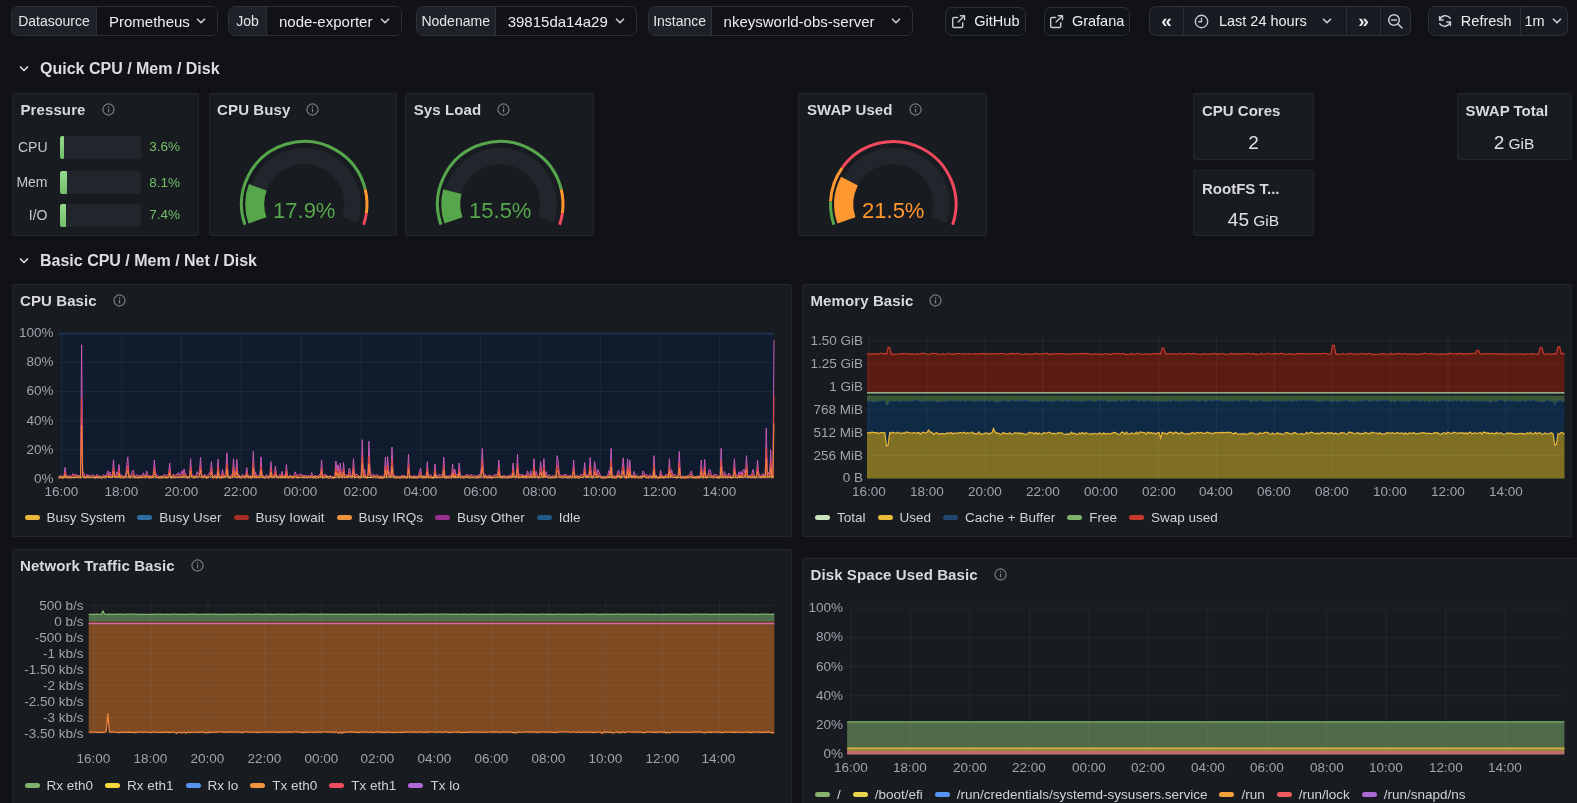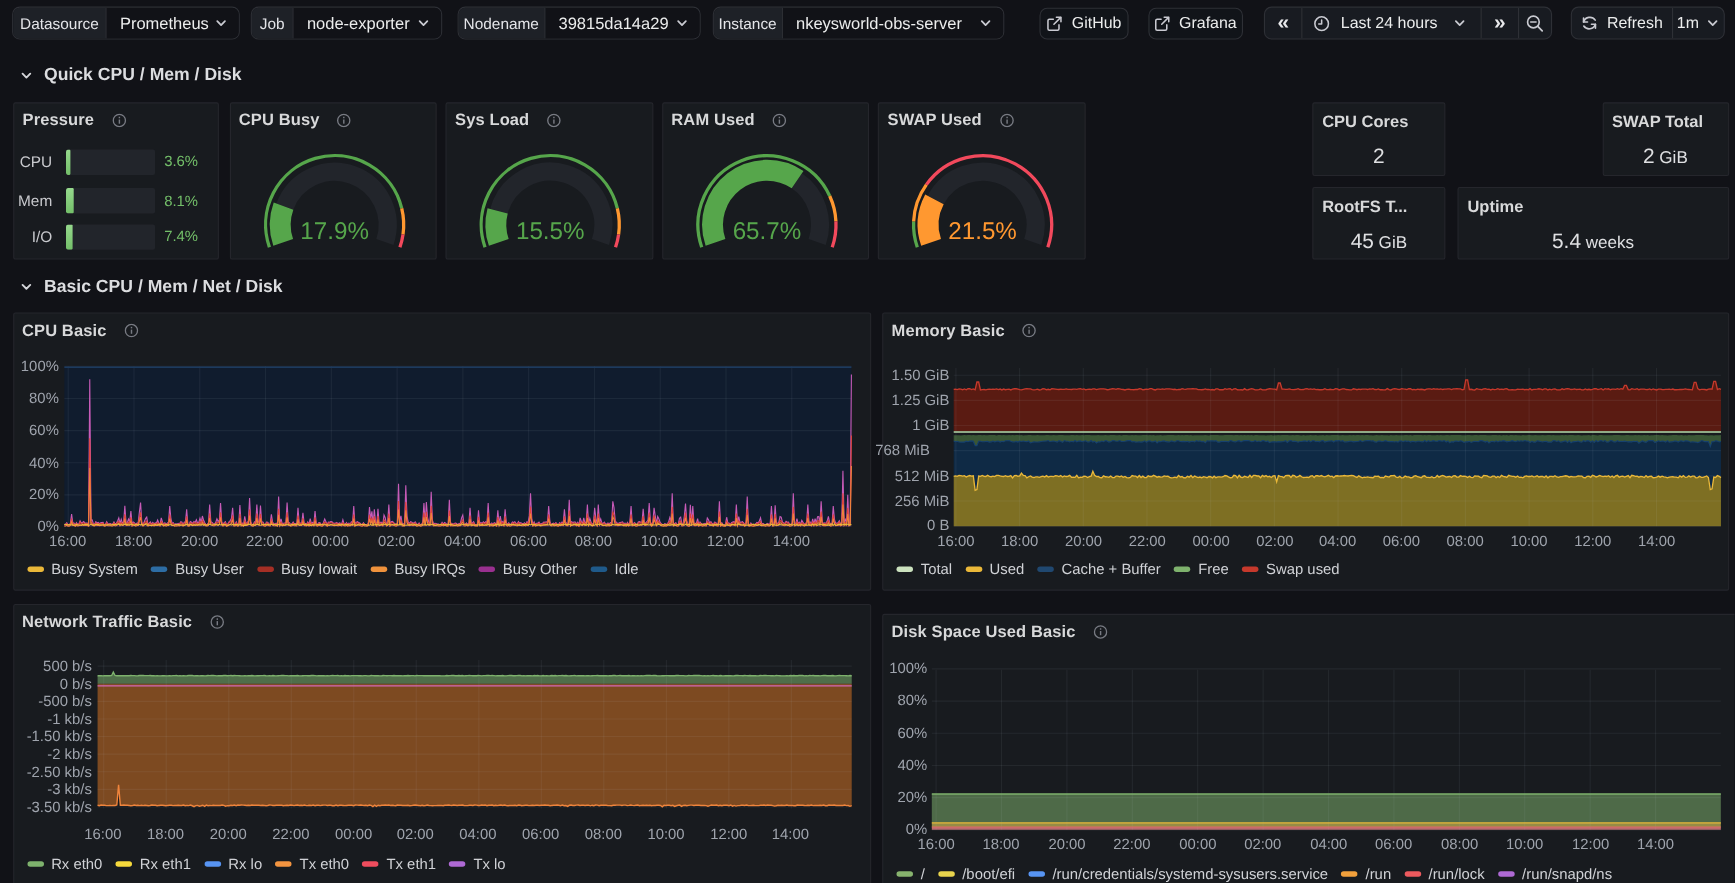--- a/index.html
+++ b/index.html
@@ -205,38 +205,20 @@
       </div>
       <svg width="188" height="144" style="position:absolute;left:0;top:0">
         <path d="M 47.60 97.98 A 48.25 48.25 0 1 1 139.87 126.01" stroke="#22252b" stroke-width="16.5" fill="none"></path>
         <path d="M 47.45 126.42 A 49.5 49.5 0 0 1 46.39 97.66" stroke="#56A64B" stroke-width="19" fill="none"></path>
         <path d="M 34.92 130.73 A 62.75 62.75 0 1 1 155.21 95.44" stroke="#56A64B" stroke-width="3" fill="none"></path>
         <path d="M 155.21 95.44 A 62.75 62.75 0 0 1 156.37 119.14" stroke="#FF9830" stroke-width="3" fill="none"></path>
         <path d="M 156.37 119.14 A 62.75 62.75 0 0 1 153.58 130.73" stroke="#F2495C" stroke-width="3" fill="none"></path>
         <text x="94.25" y="123.5" text-anchor="middle" font-size="22" font-weight="400" fill="#56A64B">15.5%</text>
       </svg>
     </div>
-    <div class="panel" style="left:601.8px;top:92.5px;width:188.5px;height:143.5px">
-      <div class="ptitle">
-        <span>RAM Used</span>
-        <svg width="13" height="13" viewBox="0 0 15 15" style="margin-left:16px;flex:none">
-          <circle cx="7.5" cy="7.5" r="6.4" stroke="#787b83" stroke-width="1.4" fill="none"></circle>
-          <rect x="6.8" y="6.5" width="1.5" height="4.4" fill="#787b83"></rect>
-          <rect x="6.8" y="3.6" width="1.5" height="1.6" fill="#787b83"></rect>
-        </svg>
-      </div>
-      <svg width="188" height="144" style="position:absolute;left:0;top:0">
-        <path d="M 121.39 70.41 A 48.25 48.25 0 0 1 139.87 126.01" stroke="#22252b" stroke-width="16.5" fill="none"></path>
-        <path d="M 47.45 126.42 A 49.5 49.5 0 0 1 122.09 69.37" stroke="#56A64B" stroke-width="19" fill="none"></path>
-        <path d="M 34.92 130.73 A 62.75 62.75 0 0 1 151.30 84.18" stroke="#56A64B" stroke-width="3" fill="none"></path>
-        <path d="M 151.30 84.18 A 62.75 62.75 0 0 1 156.93 107.23" stroke="#FF9830" stroke-width="3" fill="none"></path>
-        <path d="M 156.93 107.23 A 62.75 62.75 0 0 1 153.58 130.73" stroke="#F2495C" stroke-width="3" fill="none"></path>
-        <text x="94.25" y="123.5" text-anchor="middle" font-size="22" font-weight="400" fill="#56A64B">65.7%</text>
-      </svg>
-    </div>
     <div class="panel" style="left:798.4px;top:92.5px;width:188.5px;height:143.5px">
       <div class="ptitle">
         <span>SWAP Used</span>
         <svg width="13" height="13" viewBox="0 0 15 15" style="margin-left:16px;flex:none">
           <circle cx="7.5" cy="7.5" r="6.4" stroke="#787b83" stroke-width="1.4" fill="none"></circle>
           <rect x="6.8" y="6.5" width="1.5" height="4.4" fill="#787b83"></rect>
           <rect x="6.8" y="3.6" width="1.5" height="1.6" fill="#787b83"></rect>
         </svg>
       </div>
       <svg width="188" height="144" style="position:absolute;left:0;top:0">
@@ -252,24 +234,20 @@
       <div class="stitle">CPU Cores</div>
       <div class="sval">2</div>
     </div>
     <div class="panel" style="left:1456.5px;top:92.5px;width:115px;height:67.5px">
       <div class="stitle">SWAP Total</div>
       <div class="sval">2<span class="unit">&nbsp;GiB</span></div>
     </div>
     <div class="panel" style="left:1193px;top:170px;width:121px;height:66px">
       <div class="stitle">RootFS T...</div>
       <div class="sval">45<span class="unit">&nbsp;GiB</span></div>
-    </div>
-    <div class="panel" style="left:1325px;top:170px;width:246.5px;height:66px">
-      <div class="stitle">Uptime</div>
-      <div class="sval">5.4<span class="unit">&nbsp;weeks</span></div>
     </div>
     <div class="panel" style="left:11.5px;top:284px;width:780.5px;height:252.5px">
       <div class="ptitle">
         <span>CPU Basic</span>
         <svg width="13" height="13" viewBox="0 0 15 15" style="margin-left:16px;flex:none">
           <circle cx="7.5" cy="7.5" r="6.4" stroke="#787b83" stroke-width="1.4" fill="none"></circle>
           <rect x="6.8" y="6.5" width="1.5" height="4.4" fill="#787b83"></rect>
           <rect x="6.8" y="3.6" width="1.5" height="1.6" fill="#787b83"></rect>
         </svg>
       </div>
@@ -360,21 +338,21 @@
         <line x1="64.0" y1="79.0" x2="761.5" y2="79.0" stroke="rgba(204,210,224,0.07)" stroke-width="1"></line>
         <line x1="64.0" y1="56.1" x2="761.5" y2="56.1" stroke="rgba(204,210,224,0.07)" stroke-width="1"></line>
         <polyline points="64.0,68.9 65.6,68.7 67.2,69.2 68.9,68.6 70.5,68.8 72.1,69.3 73.7,68.6 75.4,69.4 77.0,68.4 78.6,68.3 80.2,69.1 81.8,68.5 83.5,69.3 85.1,62.3 86.7,62.3 88.3,69.5 90.0,69.2 91.6,69.1 93.2,69.4 94.8,69.0 96.4,68.8 98.1,68.9 99.7,68.7 101.3,68.9 102.9,68.5 104.6,69.2 106.2,68.7 107.8,69.5 109.4,68.7 111.0,69.3 112.7,69.0 114.3,68.7 115.9,69.5 117.5,68.8 119.2,68.4 120.8,68.4 122.4,68.8 124.0,69.2 125.6,69.4 127.3,69.0 128.9,68.6 130.5,68.3 132.1,68.5 133.8,68.6 135.4,69.2 137.0,69.5 138.6,69.2 140.2,68.8 141.9,69.5 143.5,69.2 145.1,68.3 146.7,68.5 148.3,69.3 150.0,68.9 151.6,69.4 153.2,68.3 154.8,68.5 156.5,68.7 158.1,69.0 159.7,69.1 161.3,68.7 162.9,69.0 164.6,68.9 166.2,68.6 167.8,69.0 169.4,69.0 171.1,69.1 172.7,68.7 174.3,68.8 175.9,69.0 177.5,68.6 179.2,68.4 180.8,68.9 182.4,68.5 184.0,69.4 185.7,68.9 187.3,68.7 188.9,69.1 190.5,68.5 192.1,68.5 193.8,69.2 195.4,68.8 197.0,68.5 198.6,68.5 200.3,68.5 201.9,68.8 203.5,69.3 205.1,69.1 206.7,68.7 208.4,68.4 210.0,68.6 211.6,69.0 213.2,68.3 214.9,68.6 216.5,68.9 218.1,69.1 219.7,69.5 221.3,69.0 223.0,68.7 224.6,69.1 226.2,69.2 227.8,69.3 229.5,69.0 231.1,69.1 232.7,68.3 234.3,68.6 235.9,69.4 237.6,69.1 239.2,68.8 240.8,68.9 242.4,68.3 244.1,68.3 245.7,69.1 247.3,69.5 248.9,68.7 250.5,68.8 252.2,68.9 253.8,68.6 255.4,69.0 257.0,68.6 258.7,68.6 260.3,68.6 261.9,68.8 263.5,69.1 265.1,68.9 266.8,69.4 268.4,69.0 270.0,69.1 271.6,68.3 273.2,68.8 274.9,68.9 276.5,68.6 278.1,68.5 279.7,68.6 281.4,68.3 283.0,68.6 284.6,68.5 286.2,69.2 287.8,69.2 289.5,69.3 291.1,69.1 292.7,68.6 294.3,69.1 296.0,69.0 297.6,69.4 299.2,69.1 300.8,69.5 302.4,68.5 304.1,68.5 305.7,69.3 307.3,69.2 308.9,69.3 310.6,68.3 312.2,68.9 313.8,68.5 315.4,68.3 317.0,69.5 318.7,68.5 320.3,68.4 321.9,69.3 323.5,69.4 325.2,69.3 326.8,69.5 328.4,68.3 330.0,69.4 331.6,69.3 333.3,68.8 334.9,68.3 336.5,68.8 338.1,69.4 339.8,69.4 341.4,69.2 343.0,68.6 344.6,69.4 346.2,69.4 347.9,69.3 349.5,68.8 351.1,68.4 352.7,68.6 354.4,68.8 356.0,68.7 357.6,69.4 359.2,63.2 360.8,63.2 362.5,68.7 364.1,68.8 365.7,68.9 367.3,68.9 369.0,68.6 370.6,69.0 372.2,69.2 373.8,69.1 375.4,68.9 377.1,68.3 378.7,69.1 380.3,69.2 381.9,69.1 383.6,68.5 385.2,68.4 386.8,69.0 388.4,68.6 390.0,68.9 391.7,68.5 393.3,69.2 394.9,69.1 396.5,69.3 398.2,69.3 399.8,69.2 401.4,68.4 403.0,69.2 404.6,69.2 406.3,68.9 407.9,69.2 409.5,69.2 411.1,68.4 412.8,68.6 414.4,69.5 416.0,68.9 417.6,68.5 419.2,68.5 420.9,69.1 422.5,69.2 424.1,69.5 425.7,69.5 427.3,68.4 429.0,68.7 430.6,69.3 432.2,68.7 433.8,69.1 435.5,68.7 437.1,68.8 438.7,68.8 440.3,69.1 441.9,68.6 443.6,68.7 445.2,68.3 446.8,69.1 448.4,69.2 450.1,68.5 451.7,69.3 453.3,69.2 454.9,69.5 456.5,69.4 458.2,68.3 459.8,69.2 461.4,69.5 463.0,68.7 464.7,68.3 466.3,68.5 467.9,69.0 469.5,69.1 471.1,68.4 472.8,68.6 474.4,68.7 476.0,69.2 477.6,68.3 479.3,68.4 480.9,69.3 482.5,69.0 484.1,69.4 485.7,68.7 487.4,69.1 489.0,68.9 490.6,69.1 492.2,69.5 493.9,68.8 495.5,68.6 497.1,68.6 498.7,68.9 500.3,68.4 502.0,68.8 503.6,68.6 505.2,69.0 506.8,68.6 508.5,69.1 510.1,68.7 511.7,68.7 513.3,68.5 514.9,68.6 516.6,69.2 518.2,68.6 519.8,68.5 521.4,68.3 523.1,68.5 524.7,68.6 526.3,69.3 527.9,69.0 529.5,60.4 531.2,60.4 532.8,69.1 534.4,68.9 536.0,69.3 537.7,69.5 539.3,68.3 540.9,68.8 542.5,69.0 544.1,69.3 545.8,68.6 547.4,68.3 549.0,69.0 550.6,68.8 552.2,69.5 553.9,68.8 555.5,69.2 557.1,68.9 558.7,68.3 560.4,69.1 562.0,68.8 563.6,69.1 565.2,68.5 566.8,68.3 568.5,69.4 570.1,69.4 571.7,69.2 573.3,69.5 575.0,69.4 576.6,68.8 578.2,68.9 579.8,68.9 581.4,68.8 583.1,69.3 584.7,69.0 586.3,69.3 587.9,68.3 589.6,69.5 591.2,68.9 592.8,68.9 594.4,68.7 596.0,68.4 597.7,68.8 599.3,69.3 600.9,68.5 602.5,68.5 604.2,69.5 605.8,68.8 607.4,69.4 609.0,68.8 610.6,68.6 612.3,69.4 613.9,69.4 615.5,69.4 617.1,68.5 618.8,69.2 620.4,68.6 622.0,68.4 623.6,68.5 625.2,69.1 626.9,69.0 628.5,68.5 630.1,69.1 631.7,69.0 633.4,68.8 635.0,69.4 636.6,69.4 638.2,68.6 639.8,69.3 641.5,68.9 643.1,69.3 644.7,68.9 646.3,68.4 648.0,68.4 649.6,69.2 651.2,68.8 652.8,68.3 654.4,69.5 656.1,68.3 657.7,68.7 659.3,68.4 660.9,69.3 662.6,68.7 664.2,68.8 665.8,68.9 667.4,68.4 669.0,68.9 670.7,68.3 672.3,68.8 673.9,65.4 675.5,65.4 677.2,69.2 678.8,69.4 680.4,68.3 682.0,68.8 683.6,68.9 685.3,68.3 686.9,69.3 688.5,68.7 690.1,68.7 691.8,68.8 693.4,69.2 695.0,69.1 696.6,68.6 698.2,69.4 699.9,68.6 701.5,69.1 703.1,69.5 704.7,68.8 706.3,68.8 708.0,69.1 709.6,69.2 711.2,68.9 712.8,69.0 714.5,68.8 716.1,69.2 717.7,68.7 719.3,69.3 720.9,69.3 722.6,69.2 724.2,69.1 725.8,69.1 727.4,68.9 729.1,68.6 730.7,69.0 732.3,69.1 733.9,69.2 735.5,69.4 737.2,62.6 738.8,62.6 740.4,68.3 742.0,69.4 743.7,69.0 745.3,68.9 746.9,69.1 748.5,69.5 750.1,68.7 751.8,68.6 753.4,68.8 755.0,61.7 756.6,61.7 758.3,69.1 759.9,68.4 761.5,69.0" stroke="#c6392c" stroke-width="1.2" fill="none"></polyline>
         <polyline points="64.0,116.0 65.6,116.6 67.2,116.2 68.9,116.8 70.5,116.9 72.1,116.9 73.7,116.9 75.4,116.1 77.0,116.6 78.6,116.0 80.2,115.8 81.8,116.2 83.5,120.1 85.1,120.1 86.7,116.1 88.3,116.2 90.0,116.6 91.6,116.6 93.2,116.4 94.8,116.3 96.4,116.9 98.1,116.7 99.7,115.9 101.3,116.7 102.9,116.1 104.6,116.0 106.2,116.9 107.8,116.2 109.4,116.5 111.0,115.7 112.7,115.7 114.3,115.5 115.9,116.2 117.5,116.7 119.2,116.8 120.8,116.3 122.4,116.9 124.0,115.9 125.6,116.4 127.3,115.9 128.9,116.4 130.5,116.5 132.1,115.9 133.8,117.6 135.4,117.1 137.0,116.7 138.6,116.8 140.2,116.8 141.9,116.7 143.5,116.3 145.1,116.1 146.7,116.0 148.3,115.9 150.0,115.5 151.6,116.6 153.2,116.1 154.8,115.9 156.5,116.3 158.1,116.9 159.7,115.6 161.3,116.2 162.9,117.1 164.6,115.5 166.2,116.1 167.8,116.2 169.4,116.8 171.1,116.2 172.7,116.7 174.3,115.5 175.9,116.6 177.5,116.0 179.2,115.8 180.8,116.5 182.4,116.1 184.0,115.7 185.7,116.8 187.3,116.7 188.9,115.5 190.5,116.9 192.1,116.2 193.8,117.7 195.4,116.7 197.0,116.8 198.6,115.9 200.3,116.5 201.9,115.5 203.5,115.9 205.1,116.9 206.7,116.5 208.4,115.5 210.0,115.7 211.6,116.2 213.2,116.2 214.9,115.5 216.5,116.3 218.1,116.3 219.7,116.1 221.3,115.8 223.0,115.5 224.6,115.6 226.2,116.7 227.8,116.4 229.5,116.9 231.1,116.8 232.7,116.7 234.3,116.9 235.9,116.7 237.6,115.8 239.2,117.1 240.8,115.9 242.4,115.8 244.1,116.8 245.7,116.5 247.3,115.8 248.9,117.7 250.5,116.3 252.2,116.5 253.8,116.0 255.4,115.8 257.0,116.5 258.7,116.7 260.3,116.8 261.9,115.8 263.5,116.3 265.1,116.8 266.8,115.7 268.4,115.7 270.0,116.3 271.6,116.5 273.2,116.3 274.9,116.6 276.5,116.2 278.1,116.9 279.7,116.3 281.4,116.2 283.0,116.8 284.6,115.6 286.2,116.1 287.8,115.8 289.5,116.6 291.1,116.3 292.7,117.5 294.3,115.7 296.0,115.9 297.6,115.8 299.2,115.7 300.8,116.0 302.4,115.6 304.1,116.9 305.7,116.9 307.3,116.3 308.9,116.4 310.6,116.2 312.2,116.4 313.8,116.7 315.4,115.5 317.0,116.0 318.7,116.6 320.3,116.7 321.9,115.9 323.5,115.6 325.2,116.6 326.8,115.9 328.4,115.6 330.0,115.6 331.6,115.5 333.3,115.9 334.9,116.5 336.5,116.4 338.1,115.5 339.8,116.6 341.4,116.0 343.0,116.6 344.6,115.6 346.2,115.7 347.9,116.5 349.5,115.9 351.1,117.3 352.7,116.8 354.4,116.6 356.0,116.7 357.6,116.8 359.2,116.5 360.8,116.7 362.5,116.6 364.1,116.4 365.7,115.7 367.3,117.2 369.0,115.8 370.6,115.5 372.2,116.3 373.8,116.0 375.4,116.3 377.1,117.0 378.7,116.4 380.3,116.4 381.9,116.0 383.6,115.8 385.2,116.5 386.8,115.5 388.4,116.7 390.0,115.7 391.7,115.7 393.3,116.6 394.9,116.2 396.5,116.7 398.2,115.8 399.8,115.5 401.4,116.9 403.0,116.3 404.6,116.0 406.3,115.9 407.9,115.7 409.5,116.8 411.1,115.6 412.8,115.8 414.4,115.5 416.0,116.1 417.6,115.6 419.2,116.8 420.9,116.7 422.5,116.5 424.1,116.2 425.7,116.2 427.3,116.7 429.0,116.5 430.6,116.3 432.2,116.2 433.8,115.5 435.5,116.5 437.1,115.9 438.7,115.7 440.3,115.6 441.9,115.5 443.6,115.9 445.2,115.7 446.8,116.7 448.4,117.0 450.1,116.0 451.7,116.0 453.3,116.6 454.9,116.2 456.5,115.6 458.2,116.2 459.8,116.5 461.4,116.5 463.0,116.4 464.7,116.8 466.3,116.4 467.9,117.0 469.5,115.8 471.1,115.9 472.8,116.6 474.4,115.8 476.0,116.2 477.6,115.9 479.3,116.9 480.9,116.2 482.5,116.3 484.1,116.8 485.7,116.2 487.4,116.2 489.0,116.6 490.6,116.7 492.2,115.5 493.9,116.7 495.5,115.6 497.1,116.3 498.7,116.0 500.3,115.6 502.0,116.1 503.6,116.2 505.2,115.5 506.8,115.8 508.5,116.0 510.1,115.5 511.7,116.8 513.3,115.8 514.9,117.6 516.6,116.5 518.2,116.9 519.8,115.9 521.4,116.0 523.1,116.4 524.7,115.7 526.3,116.1 527.9,117.2 529.5,116.7 531.2,116.7 532.8,116.2 534.4,117.2 536.0,116.6 537.7,116.2 539.3,116.3 540.9,116.5 542.5,115.6 544.1,115.6 545.8,116.2 547.4,116.9 549.0,116.0 550.6,117.7 552.2,116.6 553.9,116.2 555.5,116.8 557.1,115.8 558.7,116.7 560.4,115.9 562.0,116.1 563.6,115.6 565.2,116.0 566.8,116.7 568.5,116.3 570.1,116.2 571.7,115.6 573.3,116.1 575.0,116.6 576.6,115.7 578.2,116.1 579.8,115.7 581.4,116.1 583.1,115.5 584.7,115.9 586.3,116.0 587.9,117.3 589.6,116.2 591.2,116.9 592.8,116.9 594.4,115.7 596.0,116.0 597.7,116.4 599.3,116.8 600.9,116.4 602.5,116.2 604.2,116.9 605.8,116.9 607.4,116.9 609.0,115.5 610.6,115.7 612.3,116.3 613.9,115.7 615.5,116.9 617.1,116.7 618.8,116.2 620.4,115.8 622.0,117.3 623.6,115.7 625.2,117.5 626.9,116.7 628.5,116.5 630.1,116.4 631.7,115.9 633.4,116.7 635.0,117.0 636.6,115.6 638.2,116.4 639.8,115.6 641.5,115.8 643.1,117.0 644.7,115.8 646.3,117.2 648.0,115.5 649.6,116.6 651.2,115.8 652.8,115.5 654.4,116.3 656.1,115.5 657.7,116.9 659.3,116.8 660.9,115.6 662.6,115.7 664.2,116.8 665.8,116.7 667.4,115.6 669.0,116.6 670.7,116.2 672.3,116.3 673.9,116.0 675.5,116.4 677.2,116.7 678.8,116.5 680.4,116.7 682.0,116.2 683.6,116.4 685.3,116.3 686.9,117.9 688.5,116.8 690.1,115.9 691.8,116.7 693.4,117.1 695.0,116.0 696.6,115.5 698.2,115.6 699.9,115.7 701.5,117.3 703.1,116.5 704.7,115.7 706.3,116.3 708.0,116.0 709.6,116.1 711.2,116.9 712.8,115.6 714.5,117.0 716.1,116.7 717.7,116.6 719.3,115.9 720.9,116.0 722.6,116.9 724.2,115.9 725.8,115.8 727.4,116.4 729.1,115.7 730.7,115.8 732.3,116.2 733.9,117.0 735.5,116.6 737.2,116.8 738.8,116.9 740.4,117.4 742.0,116.9 743.7,115.5 745.3,115.9 746.9,116.5 748.5,116.5 750.1,116.5 751.8,121.1 753.4,116.4 755.0,116.6 756.6,115.7 758.3,116.0 759.9,116.8 761.5,116.4" stroke="#16416e" stroke-width="1" fill="none"></polyline>
         <polyline points="64.0,148.1 65.6,147.7 67.2,148.1 68.9,147.2 70.5,147.3 72.1,147.8 73.7,147.4 75.4,148.7 77.0,147.9 78.6,147.3 80.2,147.8 81.8,147.6 83.5,160.8 85.1,160.1 86.7,147.8 88.3,148.1 90.0,147.2 91.6,148.0 93.2,148.2 94.8,147.1 96.4,148.1 98.1,148.4 99.7,147.9 101.3,148.3 102.9,147.2 104.6,147.2 106.2,147.7 107.8,148.0 109.4,148.2 111.0,147.5 112.7,148.2 114.3,148.1 115.9,147.4 117.5,149.4 119.2,147.4 120.8,147.3 122.4,148.1 124.0,147.6 125.6,145.1 127.3,147.1 128.9,147.4 130.5,149.4 132.1,148.4 133.8,147.7 135.4,148.7 137.0,149.1 138.6,148.6 140.2,148.5 141.9,149.0 143.5,148.4 145.1,147.9 146.7,148.6 148.3,147.4 150.0,148.7 151.6,148.1 153.2,148.1 154.8,148.3 156.5,147.5 158.1,147.7 159.7,148.2 161.3,147.3 162.9,148.6 164.6,147.6 166.2,148.2 167.8,148.0 169.4,147.1 171.1,148.9 172.7,148.7 174.3,149.0 175.9,147.1 177.5,149.4 179.2,148.9 180.8,149.0 182.4,147.9 184.0,148.0 185.7,149.1 187.3,148.4 188.9,147.9 190.5,143.5 192.1,147.1 193.8,148.3 195.4,148.1 197.0,149.2 198.6,149.3 200.3,147.6 201.9,148.4 203.5,148.6 205.1,148.9 206.7,147.8 208.4,149.2 210.0,149.1 211.6,147.8 213.2,147.9 214.9,148.5 216.5,147.7 218.1,148.9 219.7,148.1 221.3,149.2 223.0,149.4 224.6,149.0 226.2,147.3 227.8,147.9 229.5,147.8 231.1,149.1 232.7,147.3 234.3,149.1 235.9,147.9 237.6,149.2 239.2,149.1 240.8,147.6 242.4,148.2 244.1,148.2 245.7,147.1 247.3,147.8 248.9,148.8 250.5,148.2 252.2,148.8 253.8,148.5 255.4,147.7 257.0,148.0 258.7,147.8 260.3,149.0 261.9,149.4 263.5,149.2 265.1,148.8 266.8,149.3 268.4,147.2 270.0,148.7 271.6,148.2 273.2,149.3 274.9,149.4 276.5,148.0 278.1,148.8 279.7,147.3 281.4,149.2 283.0,147.7 284.6,148.5 286.2,149.2 287.8,148.7 289.5,149.3 291.1,148.3 292.7,148.8 294.3,149.3 296.0,148.2 297.6,148.4 299.2,149.4 300.8,147.9 302.4,149.3 304.1,148.6 305.7,148.5 307.3,148.8 308.9,148.4 310.6,147.3 312.2,147.6 313.8,148.5 315.4,149.3 317.0,149.2 318.7,147.1 320.3,147.4 321.9,149.4 323.5,147.1 325.2,148.9 326.8,149.1 328.4,148.0 330.0,148.5 331.6,149.1 333.3,147.1 334.9,149.0 336.5,147.2 338.1,147.2 339.8,147.7 341.4,147.7 343.0,149.3 344.6,147.1 346.2,148.3 347.9,147.4 349.5,148.5 351.1,148.0 352.7,149.1 354.4,147.7 356.0,147.4 357.6,153.1 359.2,147.4 360.8,148.1 362.5,148.3 364.1,149.2 365.7,147.4 367.3,147.3 369.0,147.3 370.6,149.0 372.2,147.1 373.8,147.3 375.4,148.8 377.1,148.4 378.7,147.2 380.3,148.4 381.9,149.1 383.6,148.9 385.2,148.7 386.8,149.1 388.4,147.9 390.0,147.4 391.7,149.1 393.3,147.4 394.9,147.5 396.5,148.0 398.2,147.3 399.8,148.1 401.4,148.5 403.0,147.9 404.6,147.1 406.3,148.3 407.9,147.9 409.5,149.2 411.1,147.7 412.8,147.5 414.4,147.9 416.0,147.7 417.6,147.6 419.2,147.3 420.9,147.6 422.5,147.7 424.1,147.4 425.7,147.3 427.3,147.4 429.0,148.3 430.6,149.0 432.2,147.6 433.8,148.5 435.5,149.4 437.1,148.8 438.7,149.0 440.3,148.6 441.9,149.0 443.6,149.1 445.2,149.3 446.8,147.9 448.4,148.1 450.1,147.9 451.7,149.2 453.3,149.0 454.9,149.3 456.5,147.8 458.2,148.2 459.8,148.7 461.4,147.5 463.0,147.4 464.7,147.3 466.3,148.8 467.9,149.2 469.5,148.0 471.1,149.4 472.8,149.2 474.4,147.8 476.0,148.6 477.6,148.6 479.3,149.3 480.9,149.2 482.5,147.9 484.1,147.4 485.7,148.4 487.4,148.7 489.0,149.3 490.6,147.9 492.2,147.5 493.9,149.0 495.5,149.0 497.1,149.2 498.7,148.4 500.3,149.3 502.0,149.0 503.6,147.3 505.2,148.8 506.8,147.8 508.5,147.2 510.1,147.8 511.7,148.7 513.3,148.4 514.9,148.2 516.6,149.0 518.2,147.6 519.8,147.4 521.4,148.7 523.1,148.7 524.7,147.4 526.3,148.1 527.9,147.8 529.5,148.1 531.2,149.1 532.8,147.9 534.4,148.9 536.0,149.2 537.7,147.6 539.3,147.8 540.9,147.8 542.5,148.8 544.1,149.3 545.8,147.2 547.4,147.4 549.0,147.6 550.6,148.6 552.2,148.9 553.9,147.8 555.5,147.8 557.1,149.2 558.7,148.2 560.4,149.1 562.0,147.2 563.6,148.1 565.2,148.4 566.8,149.0 568.5,147.1 570.1,147.7 571.7,148.0 573.3,148.0 575.0,148.8 576.6,147.7 578.2,149.0 579.8,148.8 581.4,149.4 583.1,148.1 584.7,147.6 586.3,148.2 587.9,148.2 589.6,147.7 591.2,148.5 592.8,148.3 594.4,147.5 596.0,148.6 597.7,148.2 599.3,148.2 600.9,149.0 602.5,147.7 604.2,149.4 605.8,148.1 607.4,148.1 609.0,148.4 610.6,147.5 612.3,148.6 613.9,148.9 615.5,148.3 617.1,148.3 618.8,147.9 620.4,147.5 622.0,147.8 623.6,148.8 625.2,148.1 626.9,148.6 628.5,148.6 630.1,148.3 631.7,147.7 633.4,147.8 635.0,147.8 636.6,149.1 638.2,149.3 639.8,148.0 641.5,147.9 643.1,148.9 644.7,147.1 646.3,147.7 648.0,148.6 649.6,148.1 651.2,147.2 652.8,147.8 654.4,148.3 656.1,147.9 657.7,148.2 659.3,147.5 660.9,148.8 662.6,147.7 664.2,149.1 665.8,147.6 667.4,147.1 669.0,148.8 670.7,148.1 672.3,147.8 673.9,148.7 675.5,148.0 677.2,147.4 678.8,149.2 680.4,147.1 682.0,147.4 683.6,148.1 685.3,147.9 686.9,148.8 688.5,148.1 690.1,148.3 691.8,149.1 693.4,147.4 695.0,148.8 696.6,148.0 698.2,147.9 699.9,149.3 701.5,149.2 703.1,148.8 704.7,147.8 706.3,148.8 708.0,147.9 709.6,148.6 711.2,148.7 712.8,149.4 714.5,148.7 716.1,148.5 717.7,148.4 719.3,148.8 720.9,148.7 722.6,149.4 724.2,147.7 725.8,148.7 727.4,147.4 729.1,149.0 730.7,148.8 732.3,147.6 733.9,148.7 735.5,147.9 737.2,147.9 738.8,149.4 740.4,149.2 742.0,147.9 743.7,148.9 745.3,149.0 746.9,148.4 748.5,147.7 750.1,149.1 751.8,160.1 753.4,159.4 755.0,148.7 756.6,149.1 758.3,147.4 759.9,148.0 761.5,149.2" stroke="#eab839" stroke-width="1.2" fill="none"></polyline>
         <polyline points="64.0,107.8 761.5,107.8" stroke="#b7dbab" stroke-width="1.3" fill="none"></polyline>
       </svg>
       <div class="axl" style="left:-25px;top:185px;width:85px;text-align:right">0 B</div>
       <div class="axl" style="left:-25px;top:163px;width:85px;text-align:right">256 MiB</div>
       <div class="axl" style="left:-25px;top:140px;width:85px;text-align:right">512 MiB</div>
-      <div class="axl" style="left:-25px;top:117px;width:85px;text-align:center">768 MiB</div>
+      <div class="axl" style="left:-25px;top:117px;width:85px;text-align:right">768 MiB</div>
       <div class="axl" style="left:-25px;top:94px;width:85px;text-align:right">1 GiB</div>
       <div class="axl" style="left:-25px;top:71px;width:85px;text-align:right">1.25 GiB</div>
       <div class="axl" style="left:-25px;top:48px;width:85px;text-align:right">1.50 GiB</div>
       <div class="axl" style="left:36px;top:199px;width:60px;text-align:center">16:00</div>
       <div class="axl" style="left:94px;top:199px;width:60px;text-align:center">18:00</div>
       <div class="axl" style="left:152px;top:199px;width:60px;text-align:center">20:00</div>
       <div class="axl" style="left:210px;top:199px;width:60px;text-align:center">22:00</div>
       <div class="axl" style="left:268px;top:199px;width:60px;text-align:center">00:00</div>
       <div class="axl" style="left:326px;top:199px;width:60px;text-align:center">02:00</div>
       <div class="axl" style="left:383px;top:199px;width:60px;text-align:center">04:00</div>

